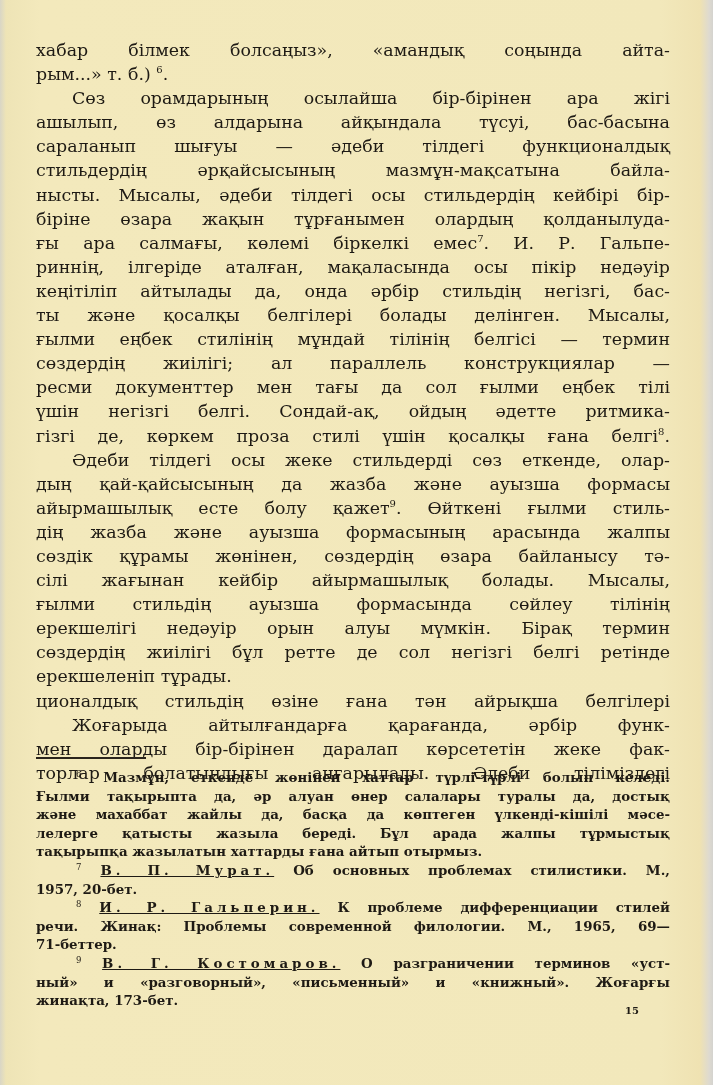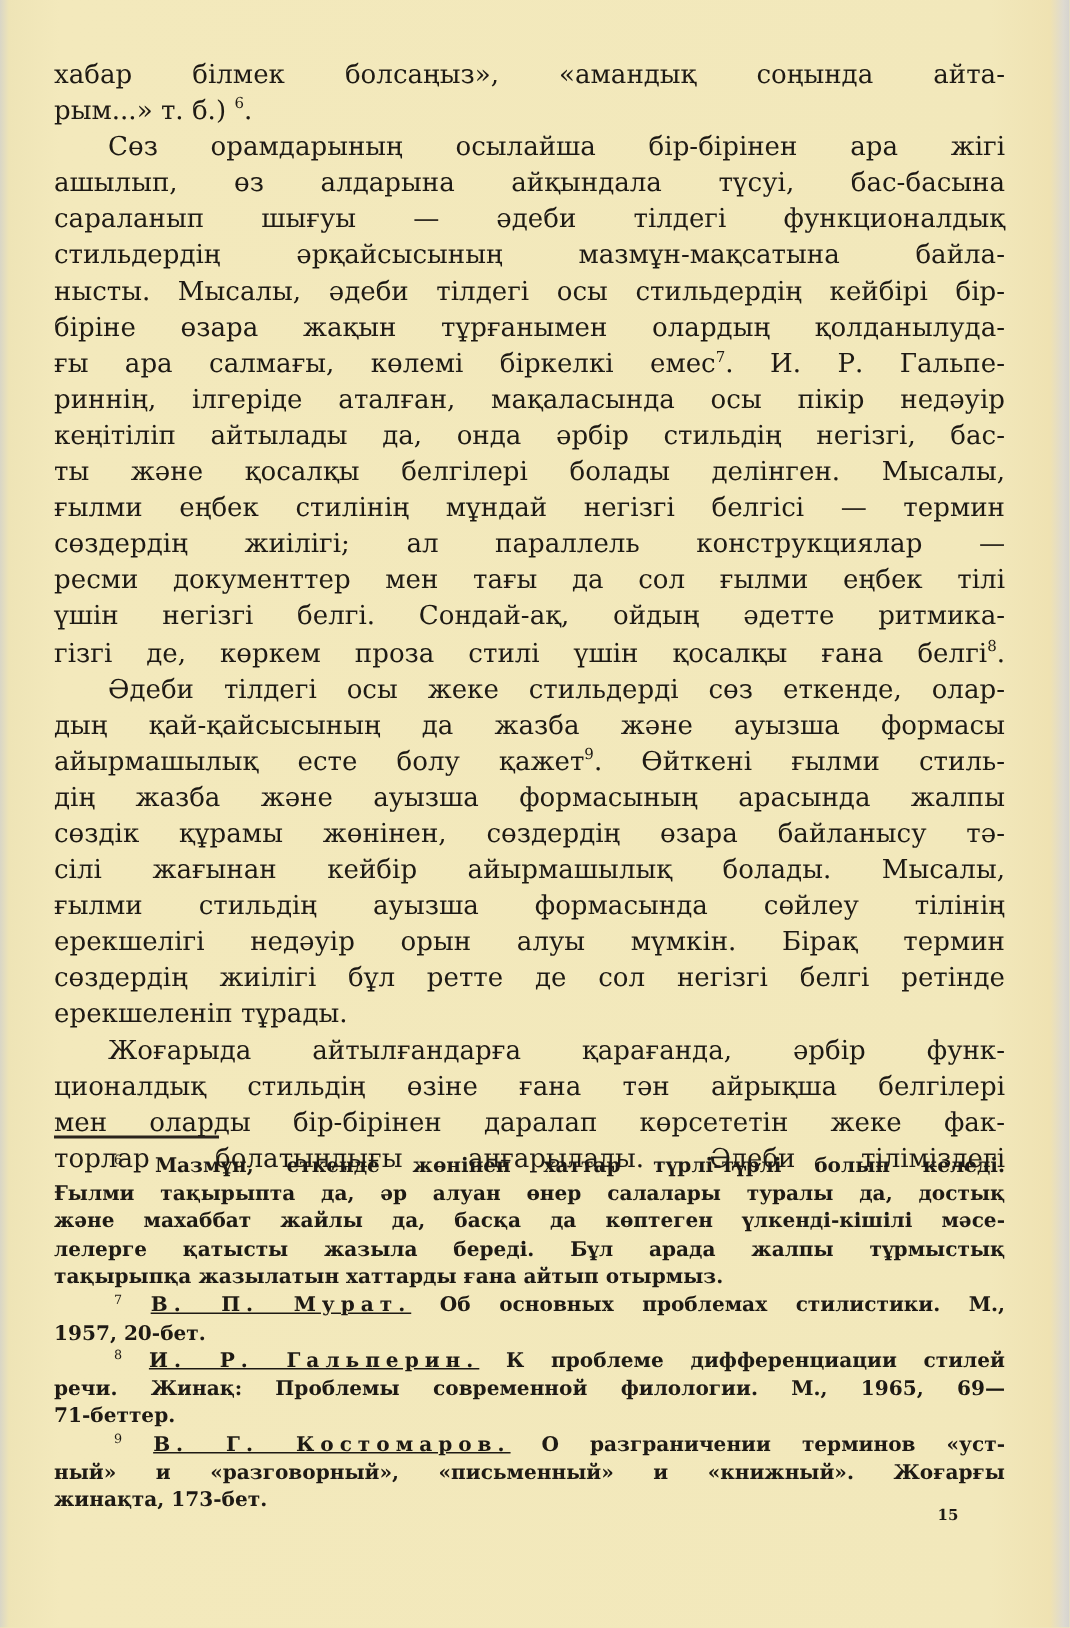--- a/index.html
+++ b/index.html
@@ -58,37 +58,37 @@
     <span class="line indent">Сөз орамдарының осылайша бір-бірінен ара жігі</span>
     <span class="line">ашылып, өз алдарына айқындала түсуі, бас-басына</span>
     <span class="line">сараланып шығуы — әдеби тілдегі функционалдық</span>
     <span class="line">стильдердің әрқайсысының мазмұн-мақсатына байла-</span>
     <span class="line">нысты. Мысалы, әдеби тілдегі осы стильдердің кейбірі бір-</span>
     <span class="line">біріне өзара жақын тұрғанымен олардың қолданылуда-</span>
     <span class="line"><span>ғы ара салмағы, көлемі біркелкі емес</span><sup>7</sup><span>. И. Р. Гальпе-</span></span>
     <span class="line">риннің, ілгеріде аталған, мақаласында осы пікір недәуір</span>
     <span class="line">кеңітіліп айтылады да, онда әрбір стильдің негізгі, бас-</span>
     <span class="line">ты және қосалқы белгілері болады делінген. Мысалы,</span>
-    <span class="line">ғылми еңбек стилінің мұндай негізгі белгісі — термин</span>
+    <span class="line">ғылми еңбек стилінің мұндай тілінің белгісі — термин</span>
     <span class="line">сөздердің жиілігі; ал параллель конструкциялар —</span>
     <span class="line">ресми документтер мен тағы да сол ғылми еңбек тілі</span>
     <span class="line">үшін негізгі белгі. Сондай-ақ, ойдың әдетте ритмика-</span>
     <span class="line"><span>гізгі де, көркем проза стилі үшін қосалқы ғана белгі</span><sup>8</sup><span>.</span></span>
     <span class="line indent">Әдеби тілдегі осы жеке стильдерді сөз еткенде, олар-</span>
     <span class="line">дың қай-қайсысының да жазба және ауызша формасы</span>
     <span class="line"><span>айырмашылық есте болу қажет</span><sup>9</sup><span>. Өйткені ғылми стиль-</span></span>
     <span class="line">дің жазба және ауызша формасының арасында жалпы</span>
     <span class="line">сөздік құрамы жөнінен, сөздердің өзара байланысу тә-</span>
     <span class="line">сілі жағынан кейбір айырмашылық болады. Мысалы,</span>
     <span class="line">ғылми стильдің ауызша формасында сөйлеу тілінің</span>
     <span class="line">ерекшелігі недәуір орын алуы мүмкін. Бірақ термин</span>
     <span class="line">сөздердің жиілігі бұл ретте де сол негізгі белгі ретінде</span>
     <span class="line last">ерекшеленіп тұрады.</span>
+    <span class="line">ционалдық стильдің өзіне ғана тән айрықша белгілері</span>
     <span class="line indent">Жоғарыда айтылғандарға қарағанда, әрбір функ-</span>
-    <span class="line">ционалдық стильдің өзіне ғана тән айрықша белгілері</span>
     <span class="line">мен оларды бір-бірінен даралап көрсететін жеке фак-</span>
     <span class="line">торлар болатындығы аңғарылады. Әдеби тіліміздегі</span>
   </div>
 
   <div class="rule"></div>
 
   <div class="notes">
     <span class="line indent"><sup>6</sup> <span>Мазмұн, еткенде жөнінен хаттар түрлі-түрлі болып келеді.</span></span>
     <span class="line">Ғылми тақырыпта да, әр алуан өнер салалары туралы да, достық</span>
     <span class="line">және махаббат жайлы да, басқа да көптеген үлкенді-кішілі мәсе-</span>

